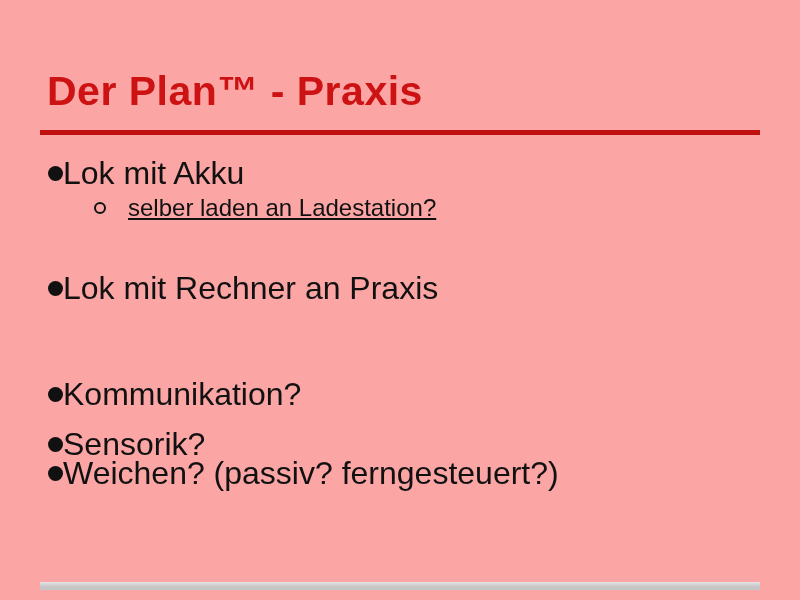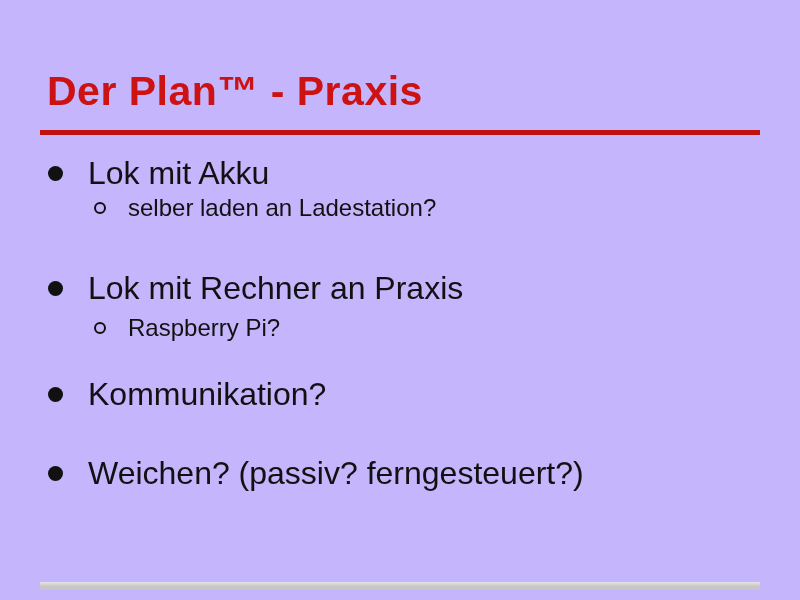--- a/index.html
+++ b/index.html
@@ -1,20 +1,20 @@
 <!DOCTYPE html>
 <html style="--accent: #cc1212; --rule: #c11010; --text: #111111; --bar-light: #e3e3e3; --bar-dark: #c6c6c6;"><head>
 <meta charset="utf-8">
 <style>
   html, body { margin: 0; padding: 0; background: #ffffff; }
   .slide {
     position: relative;
     width: 800px;
     height: 600px;
-    background: #c4b5fd;
+    background: #fca5a5;
     overflow: hidden;
     font-family: "Liberation Sans", sans-serif;
     color: var(--text, #111111);
   }
   .title {
     position: absolute;
     left: 47px;
     top: 69px;
     font-size: 41px;
     font-weight: bold;
@@ -48,22 +48,22 @@
     margin-left: 48px;
   }
   .dot2 {
     flex: 0 0 auto;
     width: 8px; height: 8px;
     border: 2px solid var(--text, #111111);
     border-radius: 50%;
     background: transparent;
     margin-left: 94px;
   }
-  .l1 .txt { margin-left: 25px; }
-  .l2 .txt { margin-left: 22px; }
+  .l1 .txt { }
+  .l2 .txt { margin-left: 22px; text-decoration: underline; }
   .footerbar {
     position: absolute;
     left: 40px;
     top: 582px;
     width: 720px;
     height: 8px;
     background: linear-gradient(180deg, var(--bar-light, #e3e3e3) 0%, var(--bar-dark, #c6c6c6) 60%);
   }
 </style>
 </head>
@@ -83,30 +83,30 @@
   <div class="line l2" style="top:193px">
     <span class="dot2"></span>
     <span class="txt">selber laden an Ladestation?</span>
   </div>
 
   <div class="line l1" style="top:269px">
     <span class="dot1"></span>
     <span class="txt">Lok mit Rechner an Praxis</span>
   </div>
 
-  <div class="line l2" style="top:313px">
-    <span class="dot2"></span>
-    <span class="txt">Raspberry Pi?</span>
-  </div>
 
   <div class="line l1" style="top:375px">
     <span class="dot1"></span>
     <span class="txt">Kommunikation?</span>
   </div>
 
+  <div class="line l1" style="top:425px">
+    <span class="dot1"></span>
+    <span class="txt">Sensorik?</span>
+  </div>
 
   <div class="line l1" style="top:454px">
     <span class="dot1"></span>
     <span class="txt">Weichen? (passiv? ferngesteuert?)</span>
   </div>
 
   <div class="footerbar"></div>
 
 </div>
 

